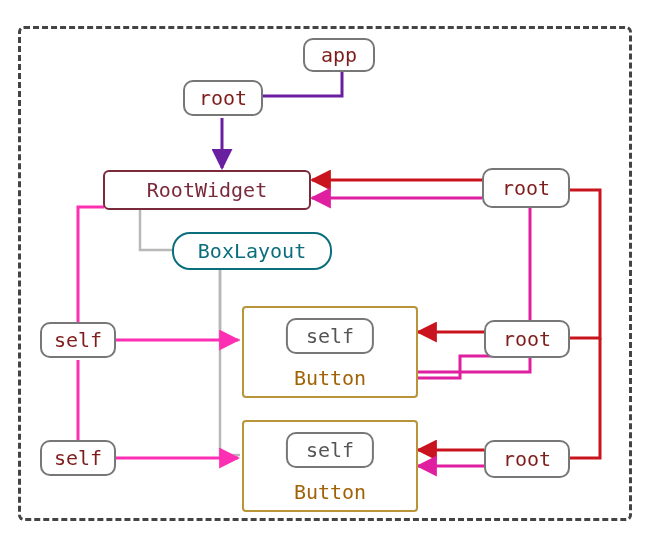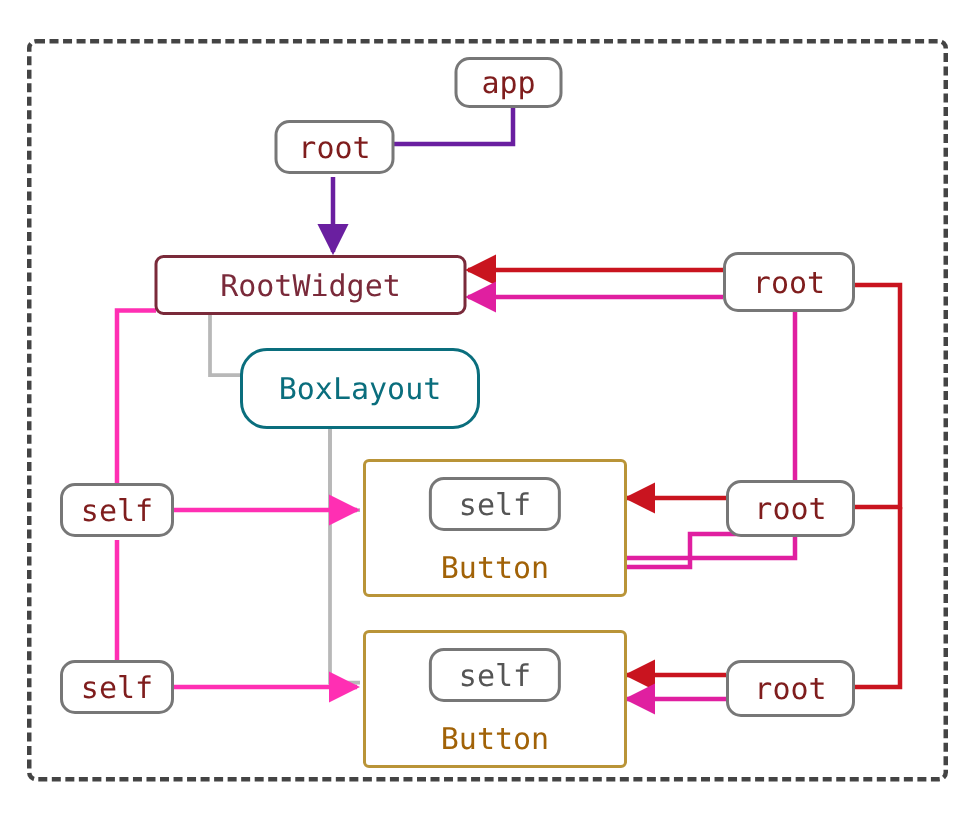--- a/index.html
+++ b/index.html
@@ -129,21 +129,21 @@
 
     <path d="M 530 208 L 530 372 L 418 372" stroke="#e01fa0" stroke-width="3" fill="none"></path>
   </svg>
 
   <div class="node gray" style="left:303px; top:38px; width:72px; height:34px;">app</div>
 
   <div class="node gray" style="left:183px; top:80px; width:80px; height:36px;">root</div>
 
   <div class="node maroon" style="left:103px; top:170px; width:208px; height:40px;">RootWidget</div>
 
-  <div class="node teal" style="left:160px; top:232px; width:160px; height:54px;border-radius:18px;">BoxLayout</div>
+  <div class="node teal" style="left:172px; top:232px; width:160px; height:38px;border-radius:18px;">BoxLayout</div>
 
   <div class="node gray" style="left:482px; top:168px; width:88px; height:40px;">root</div>
 
   <div class="node gray" style="left:484px; top:320px; width:86px; height:38px;">root</div>
 
   <div class="node gray" style="left:484px; top:440px; width:86px; height:38px;">root</div>
 
   <div class="node gray" style="left:40px; top:322px; width:76px; height:36px;">self</div>
 
   <div class="node gray" style="left:40px; top:440px; width:76px; height:36px;">self</div>

